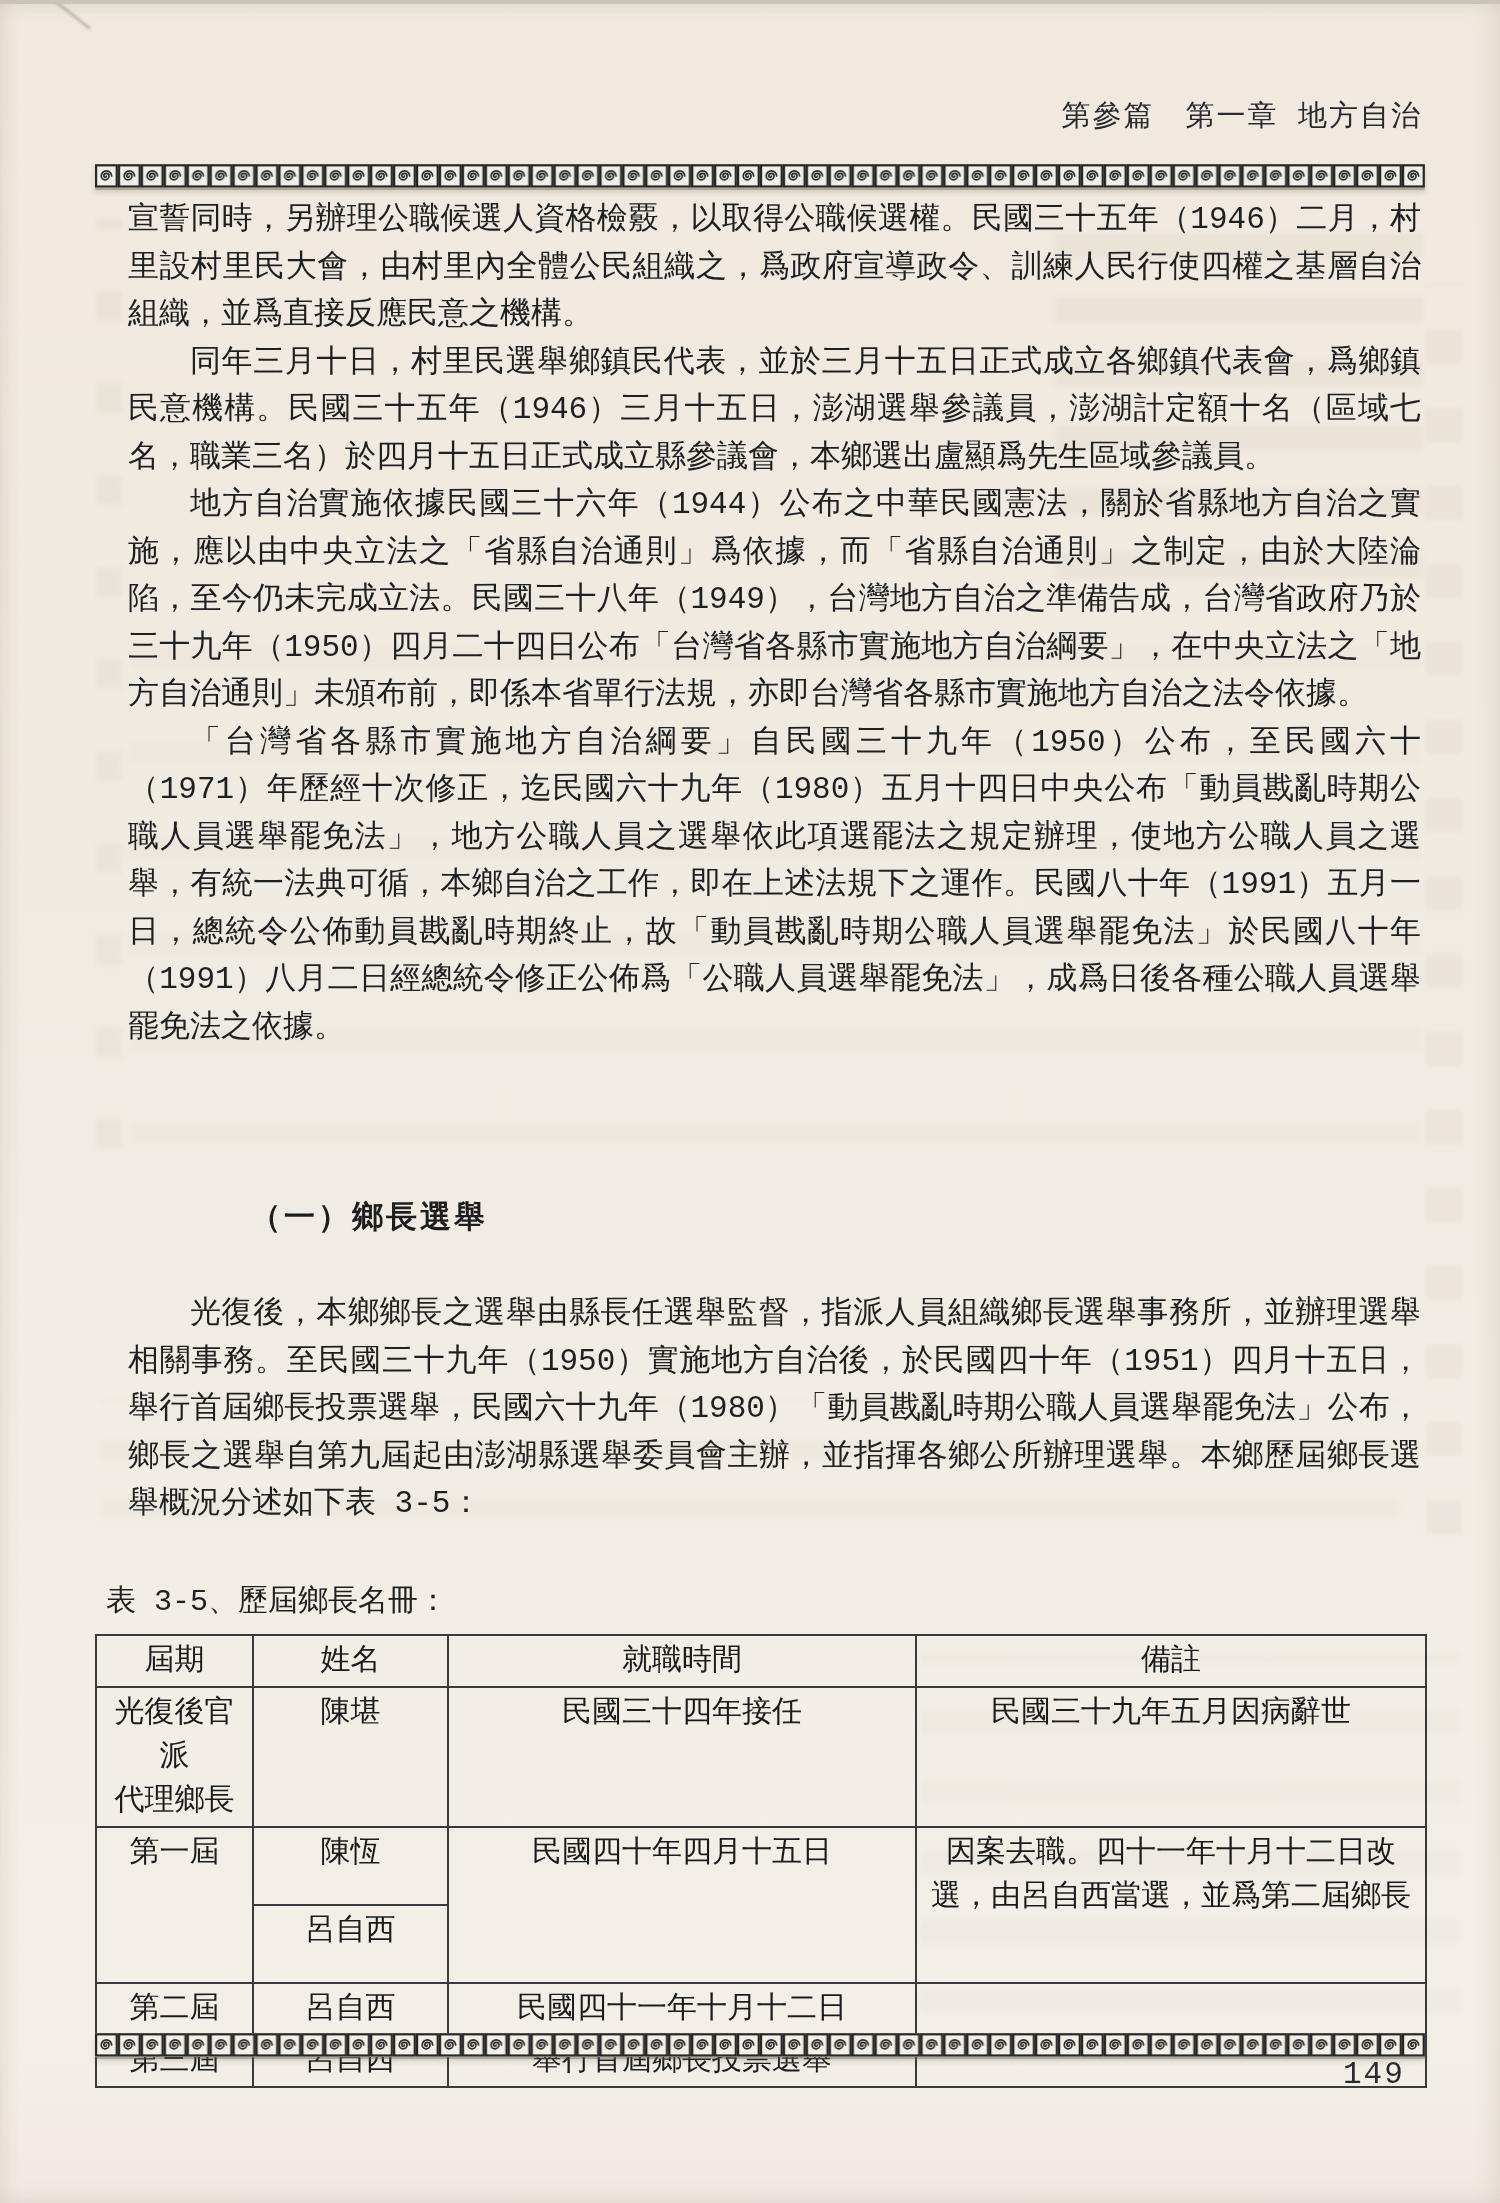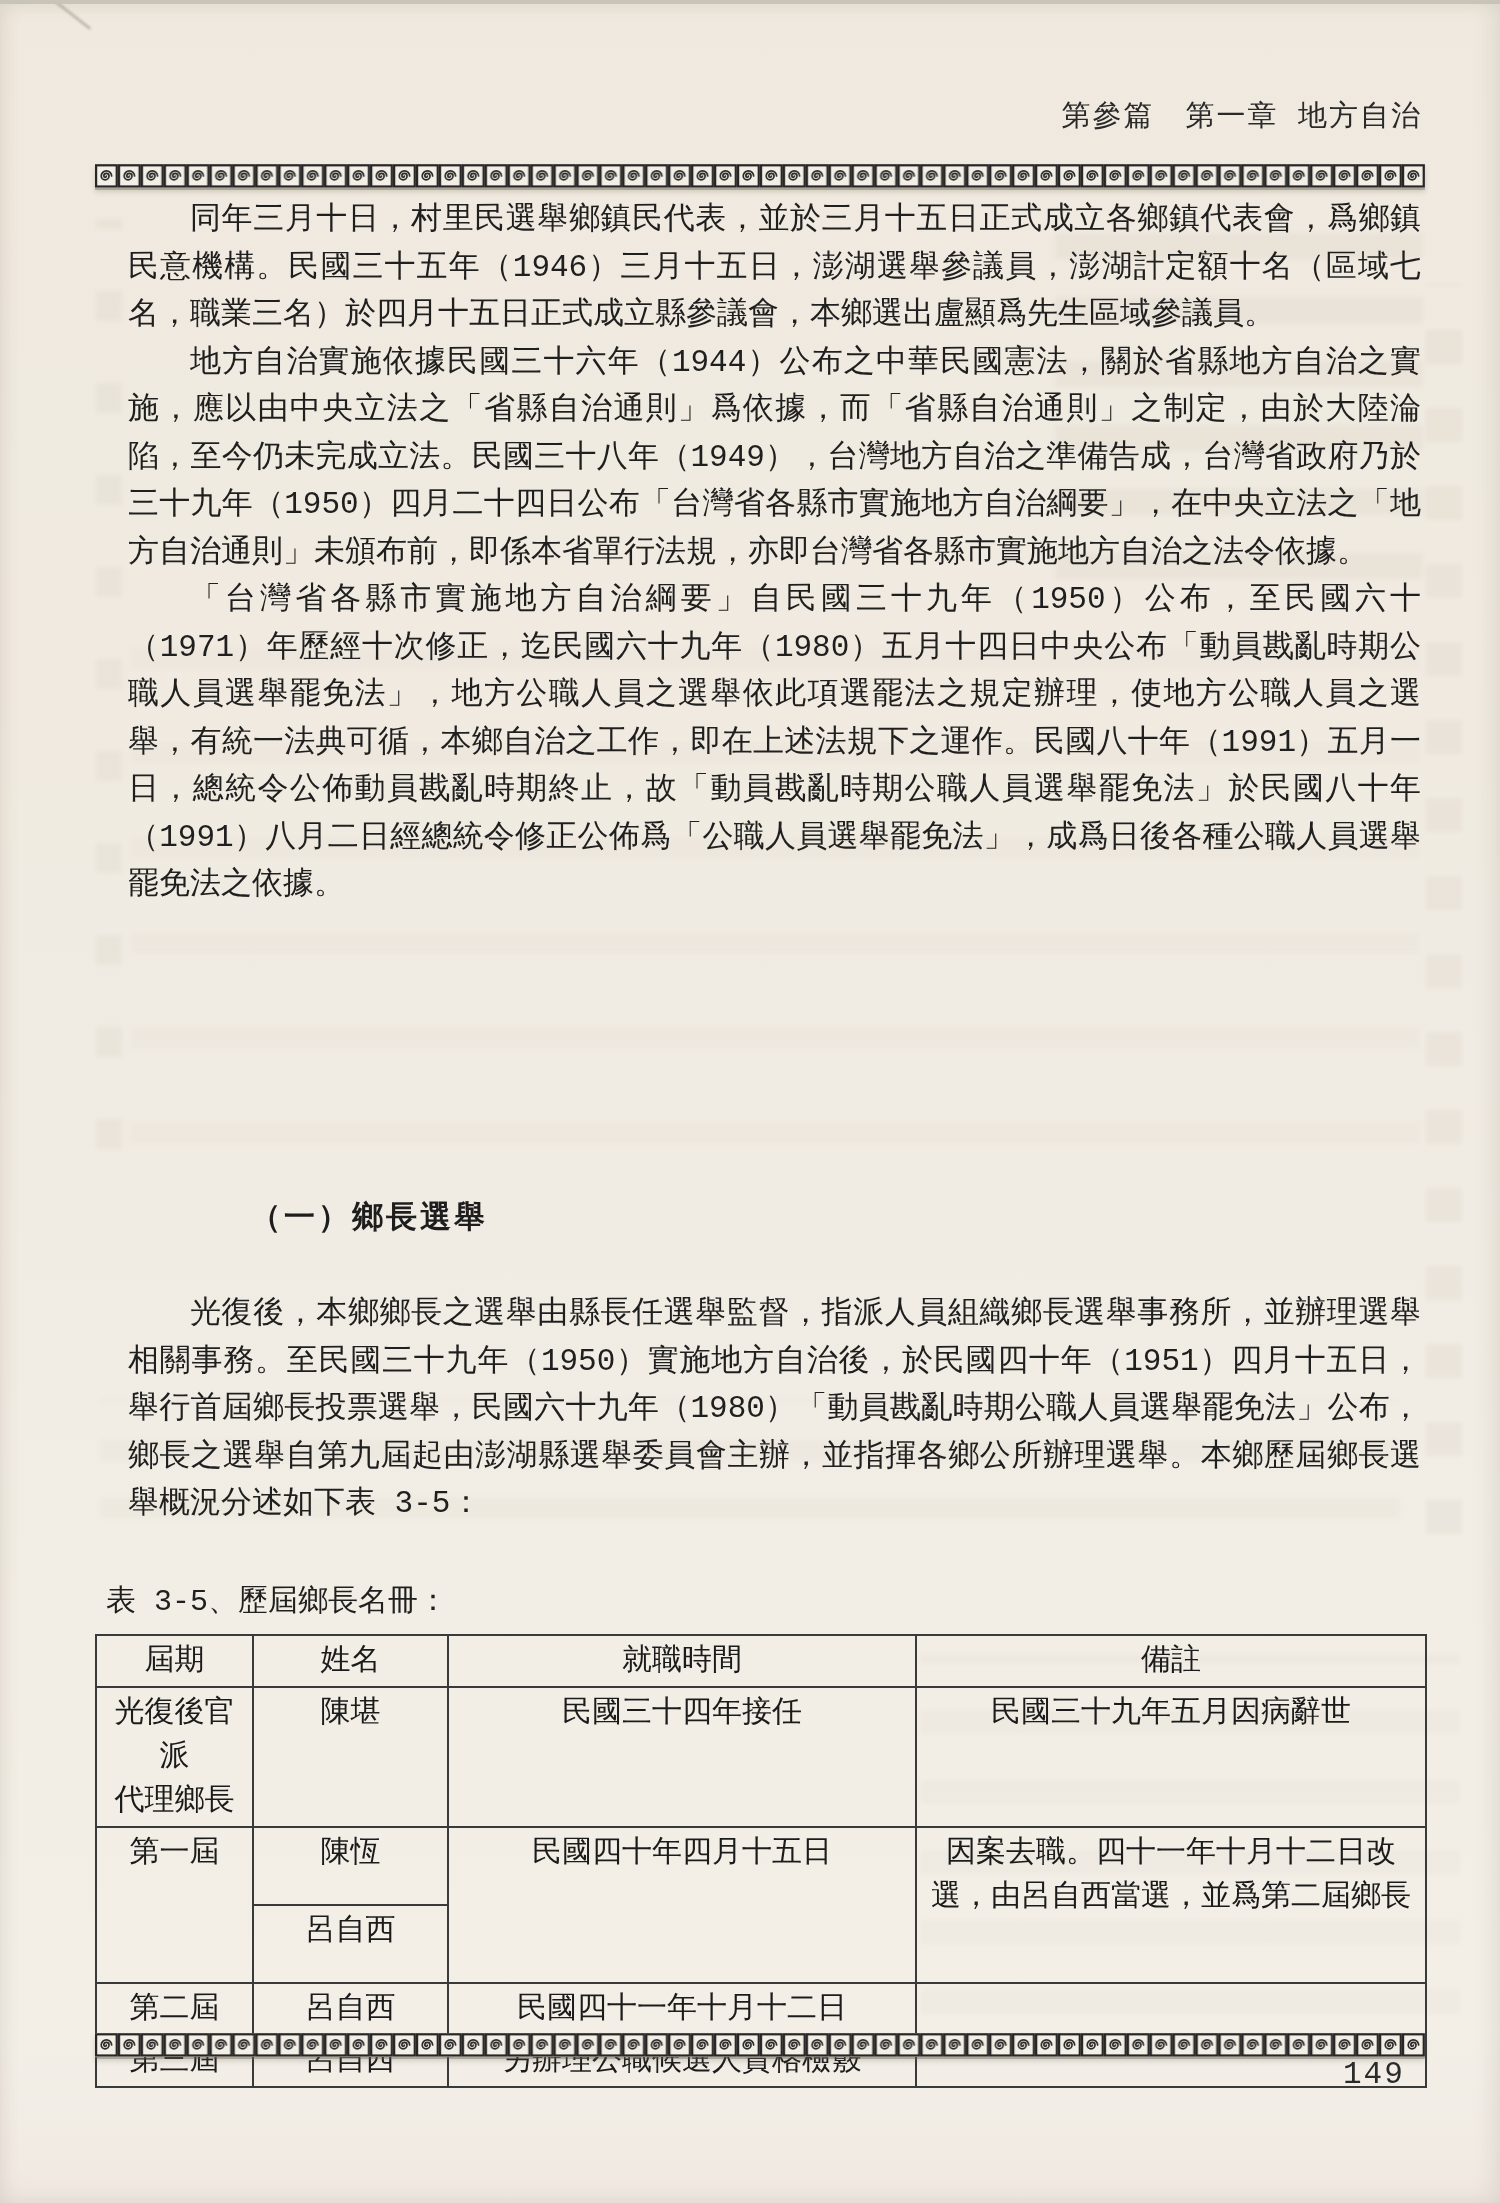--- a/index.html
+++ b/index.html
@@ -98,20 +98,21 @@
     <defs>
       <pattern id="mptnA" width="22.93" height="24" patternUnits="userSpaceOnUse">
         <rect x="1.1" y="1.3" width="20.6" height="21.2" fill="#f3efe6" stroke="#262626" stroke-width="2.2"></rect>
         <path d="M16.6,12 A5.2,5.2 0 0 0 6.2,12 A3.9,3.9 0 0 0 14,12 A2.6,2.6 0 0 0 8.8,12 A1.3,1.3 0 0 0 11.4,12" fill="none" stroke="#2a2a2a" stroke-width="1.7" stroke-linecap="round"></path>
       </pattern>
     </defs>
     <rect width="1330" height="24" fill="url(#mptnA)"></rect>
   </svg>
 
   <div class="text-block main-block">
+    <p class="para no-indent">宣誓同時，另辦理公職候選人資格檢覈，以取得公職候選權。民國三十五年（1946）二月，村里設村里民大會，由村里內全體公民組織之，爲政府宣導政令、訓練人民行使四權之基層自治組織，並爲直接反應民意之機構。</p>
     <p class="para">同年三月十日，村里民選舉鄉鎮民代表，並於三月十五日正式成立各鄉鎮代表會，爲鄉鎮民意機構。民國三十五年（1946）三月十五日，澎湖選舉參議員，澎湖計定額十名（區域七名，職業三名）於四月十五日正式成立縣參議會，本鄉選出盧顯爲先生區域參議員。</p>
     <p class="para">地方自治實施依據民國三十六年（1944）公布之中華民國憲法，關於省縣地方自治之實施，應以由中央立法之「省縣自治通則」爲依據，而「省縣自治通則」之制定，由於大陸淪陷，至今仍未完成立法。民國三十八年（1949），台灣地方自治之準備告成，台灣省政府乃於三十九年（1950）四月二十四日公布「台灣省各縣市實施地方自治綱要」，在中央立法之「地方自治通則」未頒布前，即係本省單行法規，亦即台灣省各縣市實施地方自治之法令依據。</p>
     <p class="para">「台灣省各縣市實施地方自治綱要」自民國三十九年（1950）公布，至民國六十（1971）年歷經十次修正，迄民國六十九年（1980）五月十四日中央公布「動員戡亂時期公職人員選舉罷免法」，地方公職人員之選舉依此項選罷法之規定辦理，使地方公職人員之選舉，有統一法典可循，本鄉自治之工作，即在上述法規下之運作。民國八十年（1991）五月一日，總統令公佈動員戡亂時期終止，故「動員戡亂時期公職人員選舉罷免法」於民國八十年（1991）八月二日經總統令修正公佈爲「公職人員選舉罷免法」，成爲日後各種公職人員選舉罷免法之依據。</p>
   </div>
 
   <h3 class="section-heading">（一）鄉長選舉</h3>
 
   <div class="text-block second-block">
     <p class="para">光復後，本鄉鄉長之選舉由縣長任選舉監督，指派人員組織鄉長選舉事務所，並辦理選舉相關事務。至民國三十九年（1950）實施地方自治後，於民國四十年（1951）四月十五日，舉行首屆鄉長投票選舉，民國六十九年（1980）「動員戡亂時期公職人員選舉罷免法」公布，鄉長之選舉自第九屆起由澎湖縣選舉委員會主辦，並指揮各鄉公所辦理選舉。本鄉歷屆鄉長選舉概況分述如下表 3-5：</p>
   </div>
@@ -152,21 +153,21 @@
       </tr>
       <tr class="row-c">
         <td>第二屆</td>
         <td>呂自西</td>
         <td>民國四十一年十月十二日</td>
         <td></td>
       </tr>
       <tr class="row-d">
         <td>第三屆</td>
         <td>呂自西</td>
-        <td>另辦理公職候選人資格檢覈</td>
+        <td>舉行首屆鄉長投票選舉</td>
         <td></td>
       </tr>
     </tbody>
   </table>
 
   <svg class="band band-bottom" width="1330" height="24" viewBox="0 0 1330 24" xmlns="http://www.w3.org/2000/svg">
     <defs>
       <pattern id="mptnB" width="22.93" height="24" patternUnits="userSpaceOnUse">
         <rect x="1.1" y="1.3" width="20.6" height="21.2" fill="#f3efe6" stroke="#262626" stroke-width="2.2"></rect>
         <path d="M16.6,12 A5.2,5.2 0 0 0 6.2,12 A3.9,3.9 0 0 0 14,12 A2.6,2.6 0 0 0 8.8,12 A1.3,1.3 0 0 0 11.4,12" fill="none" stroke="#2a2a2a" stroke-width="1.7" stroke-linecap="round"></path>

